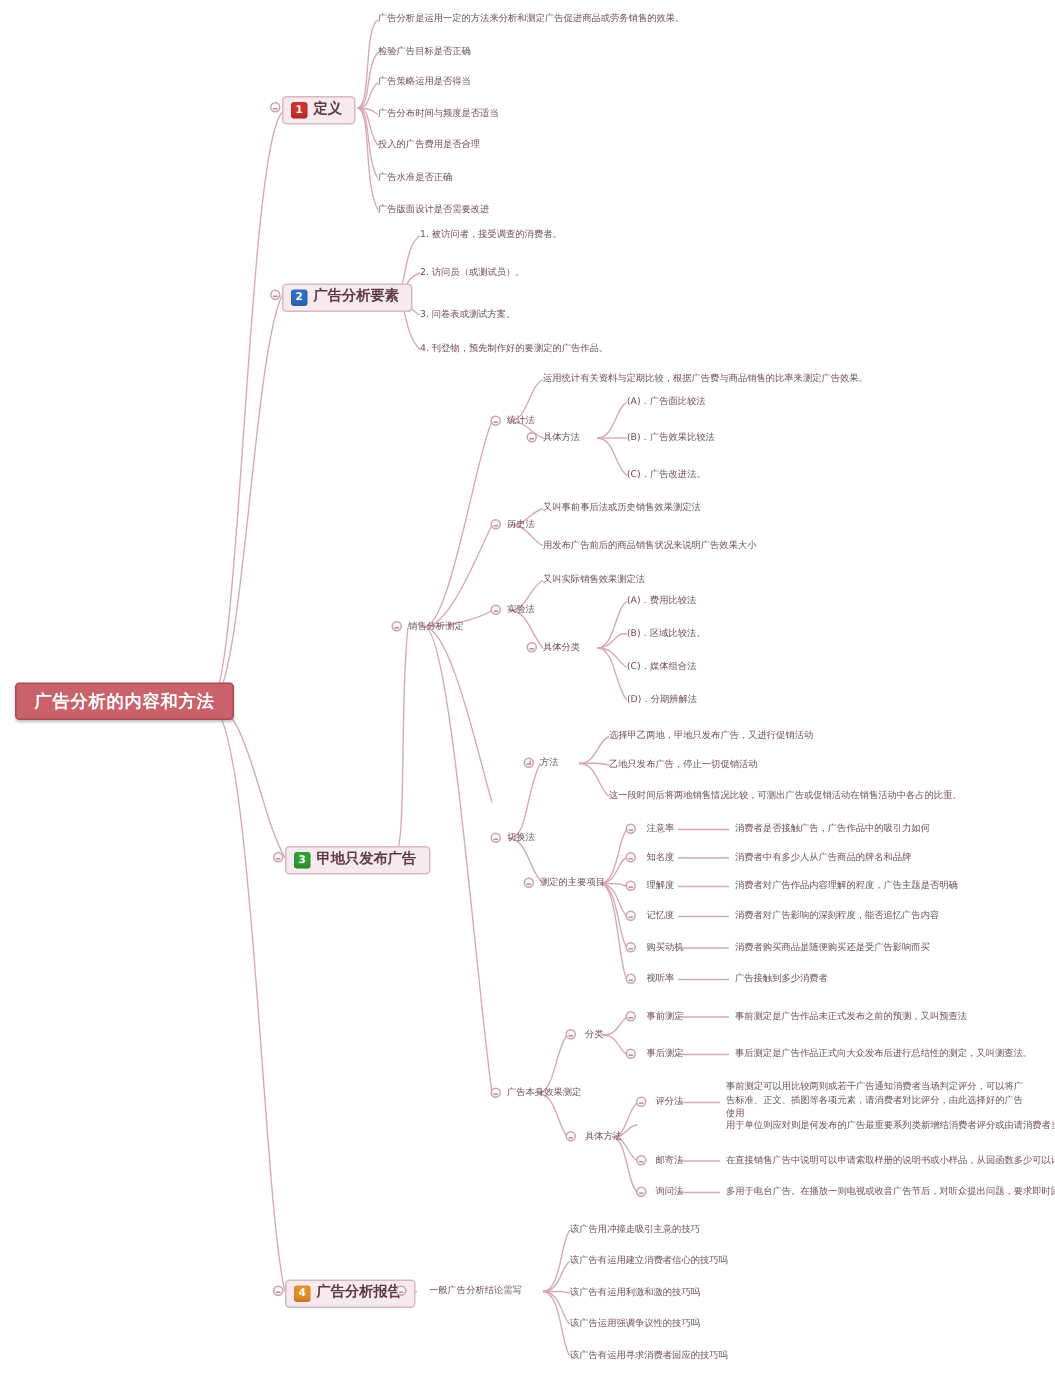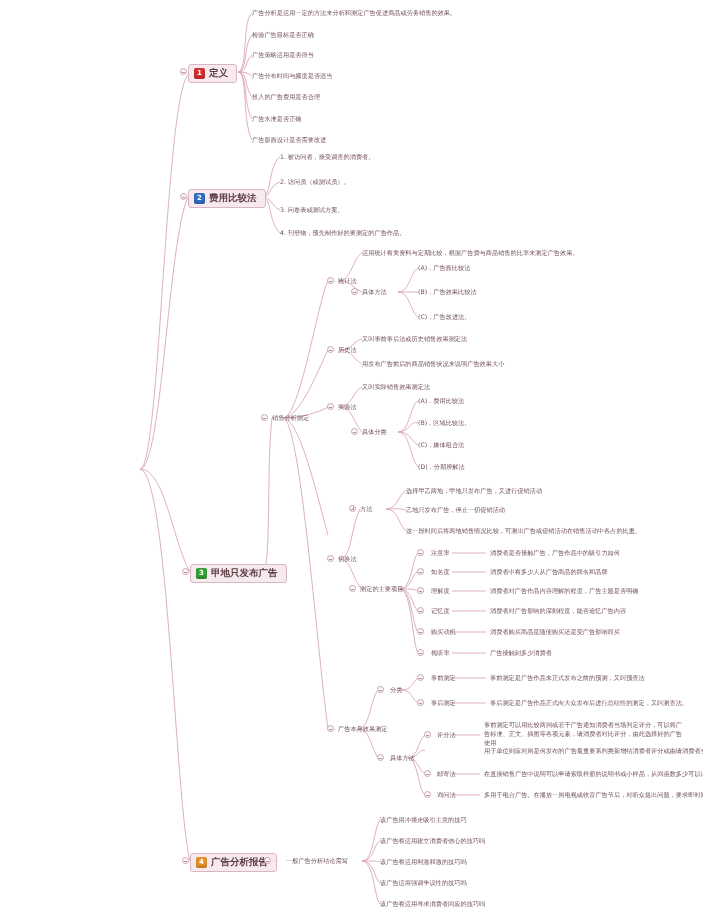--- a/index.html
+++ b/index.html
@@ -156,38 +156,41 @@
       <path d="M262 861 L 278 861"></path>
 
       <path d="M362 861 C 374 861, 374 826, 380 820"></path>
       <path d="M362 861 C 374 861, 374 843, 380 841"></path>
       <path d="M362 861 C 376 861, 376 861, 380 862"></path>
       <path d="M362 861 C 374 861, 374 878, 380 883"></path>
       <path d="M362 861 C 374 861, 374 897, 380 904"></path>
     </g>
   </svg>
 
+  <div class="node root">
+    <span>广告分析的内容和方法</span>
+  </div>
 
   <div class="node l1" style="left:188px;top:64px;">
     <span class="badge b-red">1</span>
     <span>定义</span>
   </div>
   <div class="dot" style="left:180px;top:68px;"></div>
 
   <div class="node t" style="left:252px;top:9px;">广告分析是运用一定的方法来分析和测定广告促进商品或劳务销售的效果。</div>
   <div class="node t" style="left:252px;top:31px;">检验广告目标是否正确</div>
   <div class="node t" style="left:252px;top:51px;">广告策略运用是否得当</div>
   <div class="node t" style="left:252px;top:72px;">广告分布时间与频度是否适当</div>
   <div class="node t" style="left:252px;top:93px;">投入的广告费用是否合理</div>
   <div class="node t" style="left:252px;top:115px;">广告水准是否正确</div>
   <div class="node t" style="left:252px;top:136px;">广告版面设计是否需要改进</div>
 
   <div class="node l1" style="left:188px;top:189px;">
     <span class="badge b-blue">2</span>
-    <span>费用比较法</span>
+    <span>广告分析要素</span>
   </div>
   <div class="dot" style="left:180px;top:193px;"></div>
 
   <div class="node t" style="left:280px;top:153px;">1. 被访问者，接受调查的消费者。</div>
   <div class="node t" style="left:280px;top:178px;">2. 访问员（或测试员）。</div>
   <div class="node t" style="left:280px;top:206px;">3. 问卷表或测试方案。</div>
   <div class="node t" style="left:280px;top:229px;">4. 刊登物，预先制作好的要测定的广告作品。</div>
 
   <div class="node l1" style="left:190px;top:564px;">
     <span class="badge b-green">3</span>

